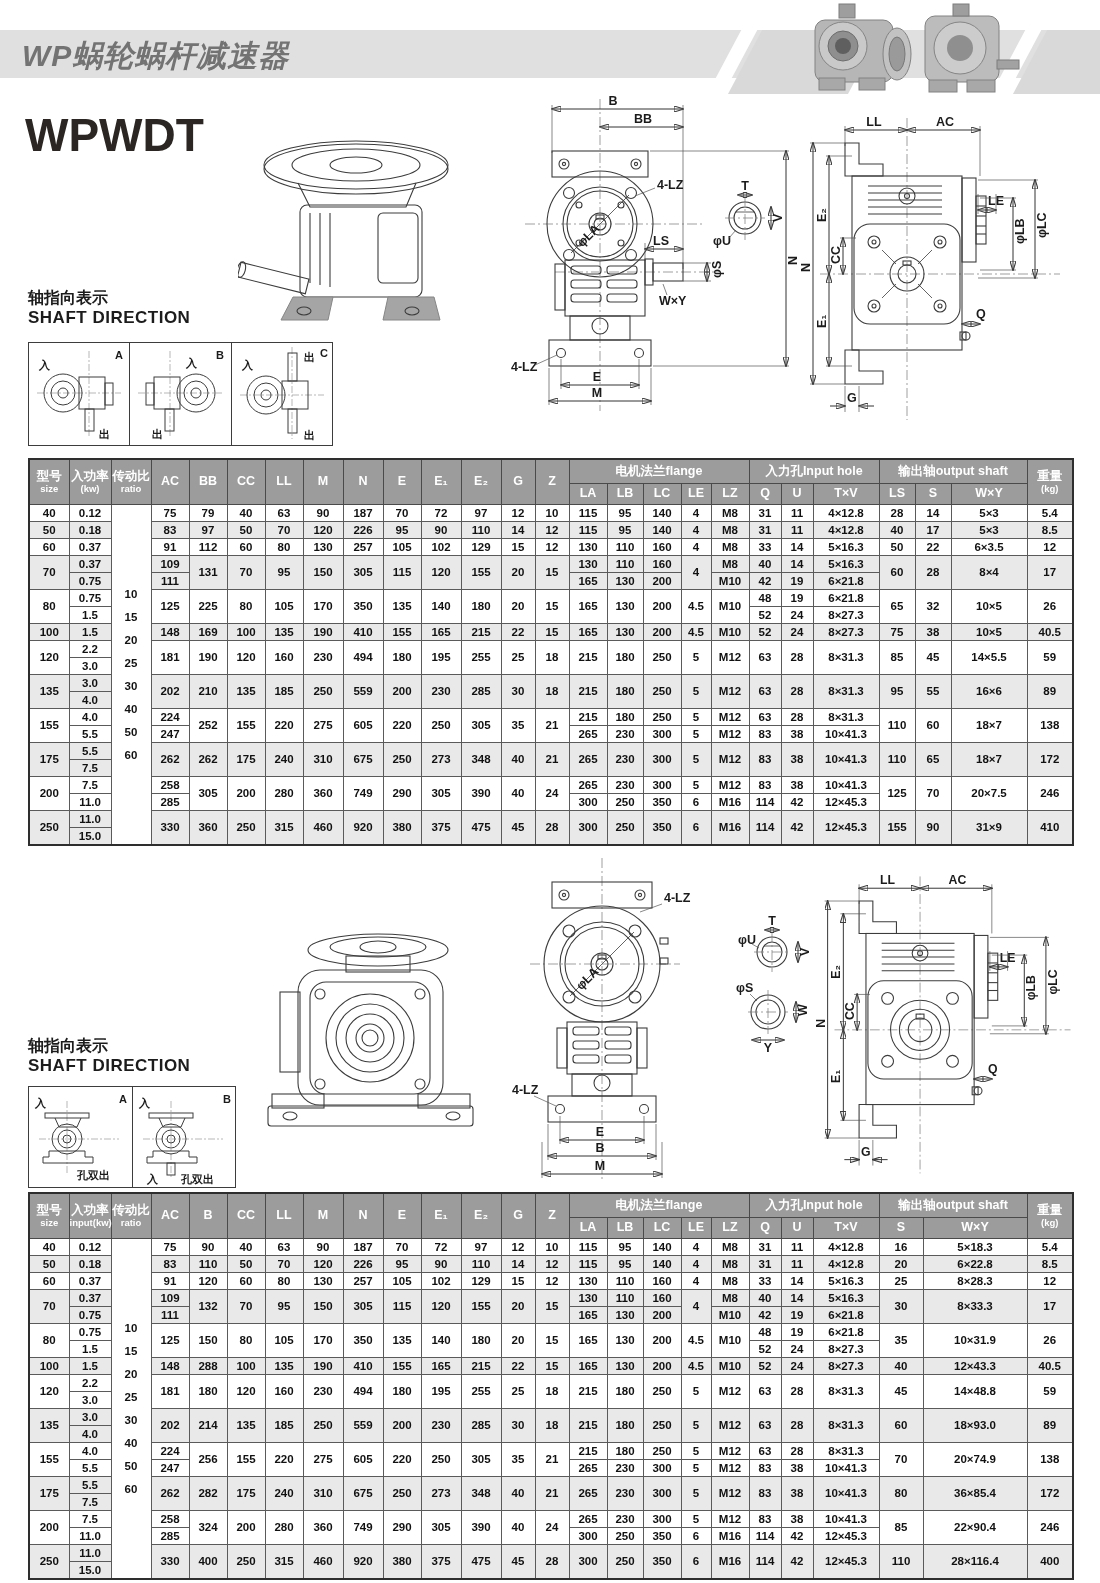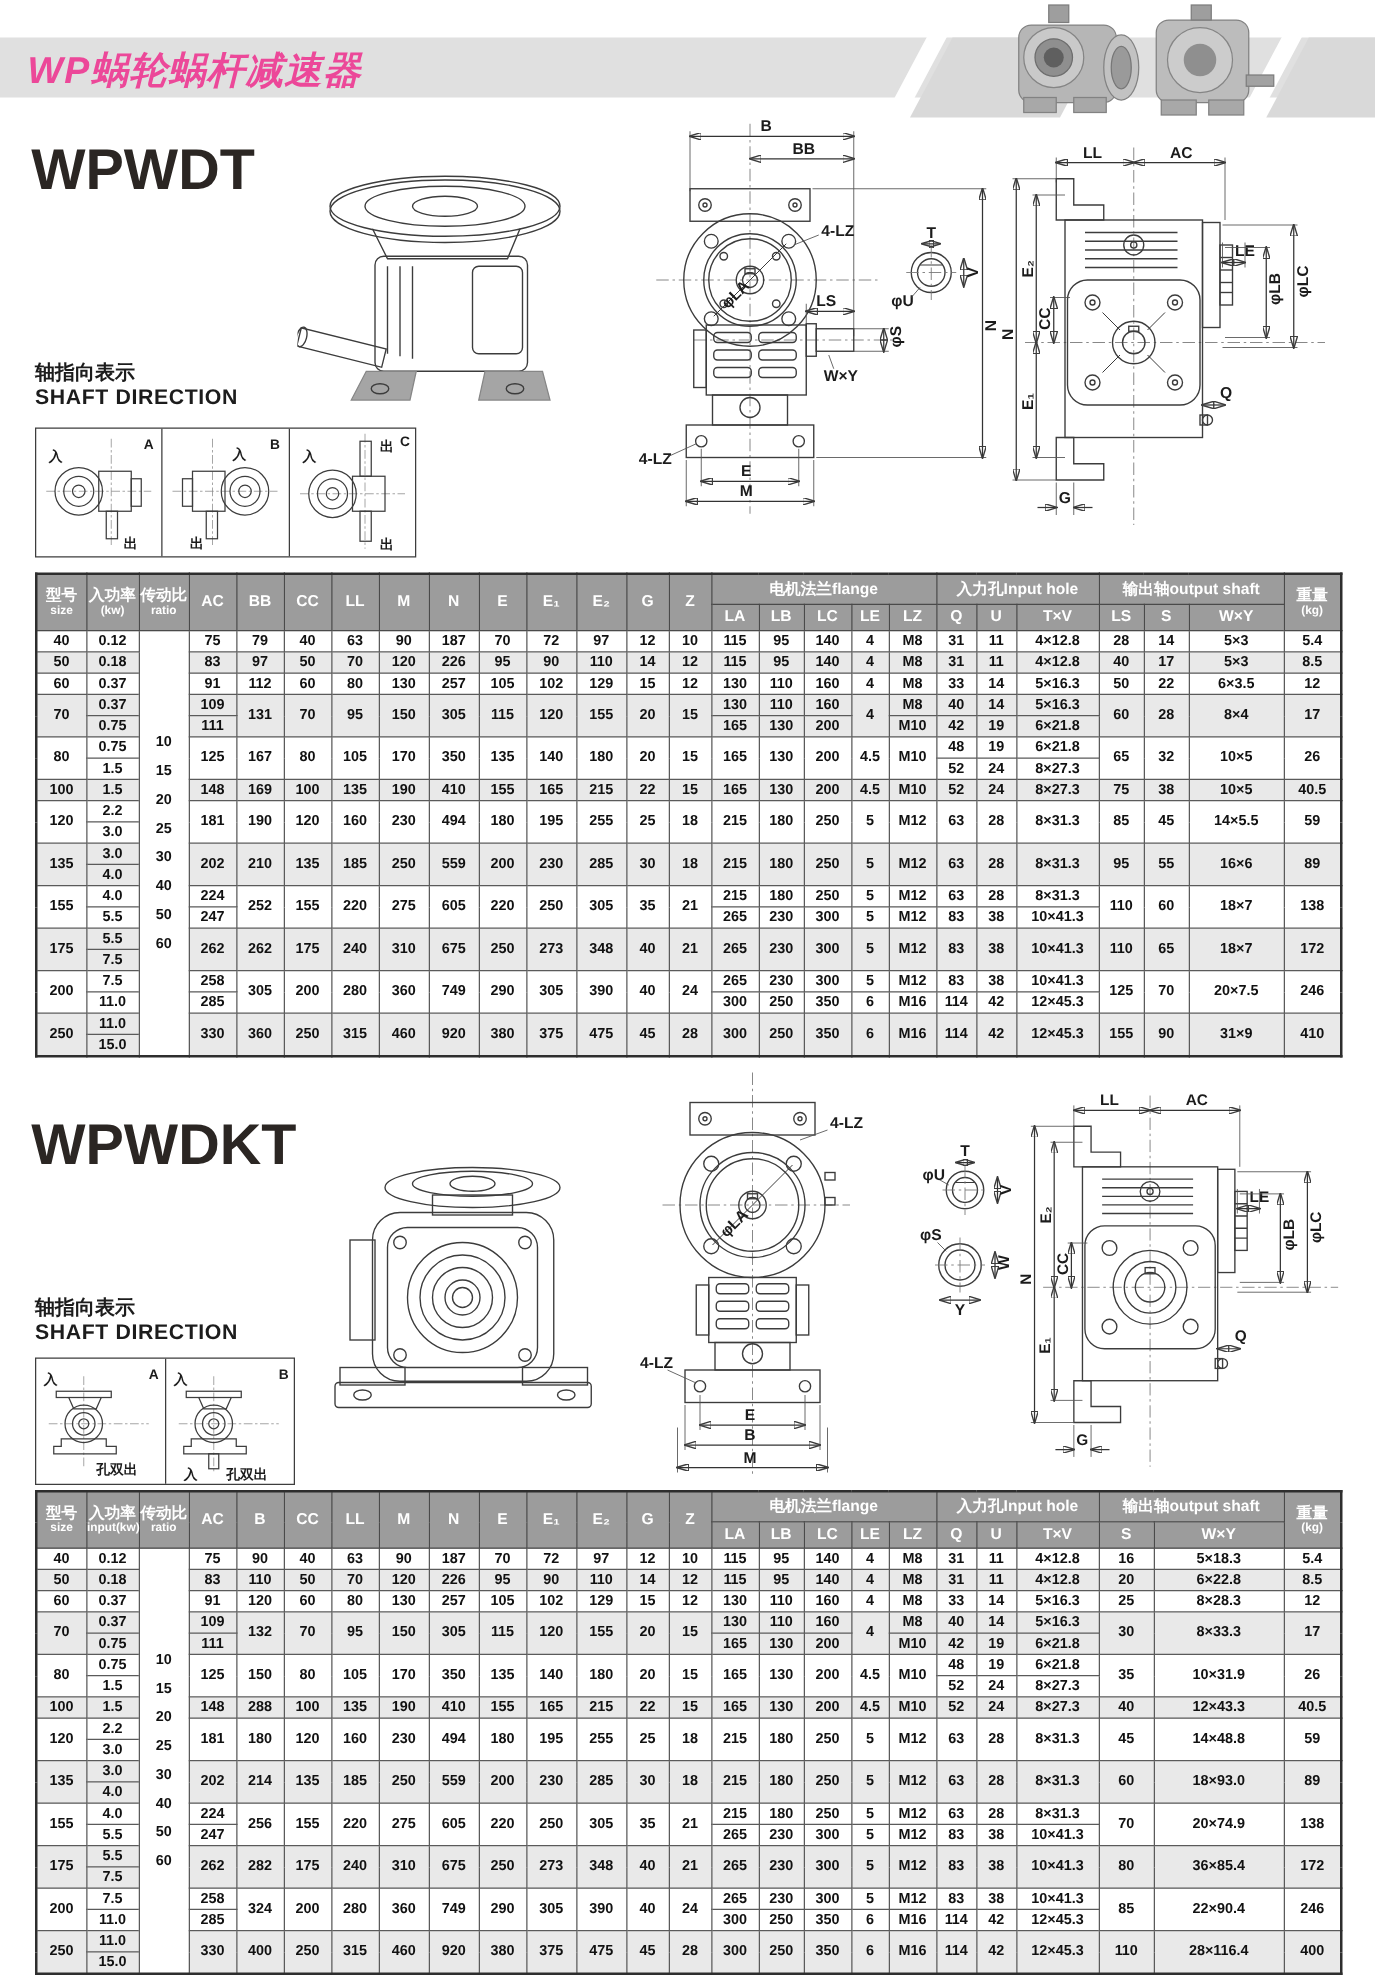--- a/index.html
+++ b/index.html
@@ -1,21 +1,21 @@
 <!DOCTYPE html>
 <html><head>
 <meta charset="utf-8">
 <style>
   html,body{margin:0;padding:0;background:#fff;}
   .page{position:relative;width:1100px;height:1583px;background:#fff;overflow:hidden;
         font-family:"Liberation Sans","DejaVu Sans",sans-serif;color:#1c1c1c;}
   
   .banner{position:absolute;left:0;top:30px;width:1100px;height:48px;background:#e0e0e0;}
   .banner-title{position:absolute;left:22px;top:36px;font-size:30px;font-weight:900;font-style:italic;
-        color:#ec4899;letter-spacing:1px;}
+        color:#737373;letter-spacing:1px;}
   .banner-cut{position:absolute;top:28px;width:16px;height:54px;background:#fff;transform:skewX(-28deg);}
   .banner-par{position:absolute;top:30px;height:64px;background:#d9d9d9;transform:skewX(-28deg);}
   .photo-strip{position:absolute;left:805px;top:2px;width:215px;height:96px;}
   
   .sec-title{position:absolute;font-size:46px;font-weight:900;color:#2b2623;letter-spacing:0;}
   .axis-cn{position:absolute;font-size:16px;font-weight:700;}
   .axis-en{position:absolute;font-size:17px;font-weight:700;letter-spacing:.5px;}
   
   .sbox{position:absolute;border:1.4px solid #3d3d3d;display:flex;background:#fff;}
   .sbox .cell{position:relative;border-right:1.2px solid #3d3d3d;}
@@ -598,21 +598,21 @@
             <td>200</td>
             <td>M10</td>
             <td>42</td>
             <td>19</td>
             <td>6×21.8</td>
           </tr>
           <tr>
             <td rowspan="2">80</td>
             <td>0.75</td>
             <td rowspan="2">125</td>
-            <td rowspan="2">167</td>
+            <td rowspan="2">225</td>
             <td rowspan="2">80</td>
             <td rowspan="2">105</td>
             <td rowspan="2">170</td>
             <td rowspan="2">350</td>
             <td rowspan="2">135</td>
             <td rowspan="2">140</td>
             <td rowspan="2">180</td>
             <td rowspan="2">20</td>
             <td rowspan="2">15</td>
             <td rowspan="2">165</td>
@@ -856,21 +856,20 @@
             <td rowspan="2">31×9</td>
             <td rowspan="2">410</td>
           </tr>
           <tr class="shade">
             <td>15.0</td>
           </tr>
         </tbody>
       </table>
     </div>
 
-  <div class="sec-title" style="left:25px;top:888px;">WPWDKT</div>
 
   <svg class="draw" style="left:228px;top:922px;width:280px;height:215px;" viewBox="0 0 280 215">
     <ellipse cx="150" cy="28" rx="70" ry="16" fill="#d3d3d3" stroke="#8f8f8f"></ellipse>
     <ellipse cx="150" cy="25" rx="48" ry="10" fill="#c0c0c0" stroke="#999"></ellipse>
     <ellipse cx="150" cy="25" rx="18" ry="6" fill="#8f8f8f"></ellipse>
     <rect x="118" y="34" width="64" height="16" fill="#b8b8b8" stroke="#8f8f8f"></rect>
     <rect x="52" y="70" width="20" height="80" fill="#a9a9a9" stroke="#868686"></rect>
     <rect x="70" y="48" width="145" height="135" rx="22" fill="#b6b6b6" stroke="#868686"></rect>
     <rect x="82" y="60" width="120" height="112" rx="16" fill="#bebebe" stroke="#9b9b9b"></rect>
     <circle cx="142" cy="116" r="44" fill="#d0d0d0" stroke="#8a8a8a"></circle>

